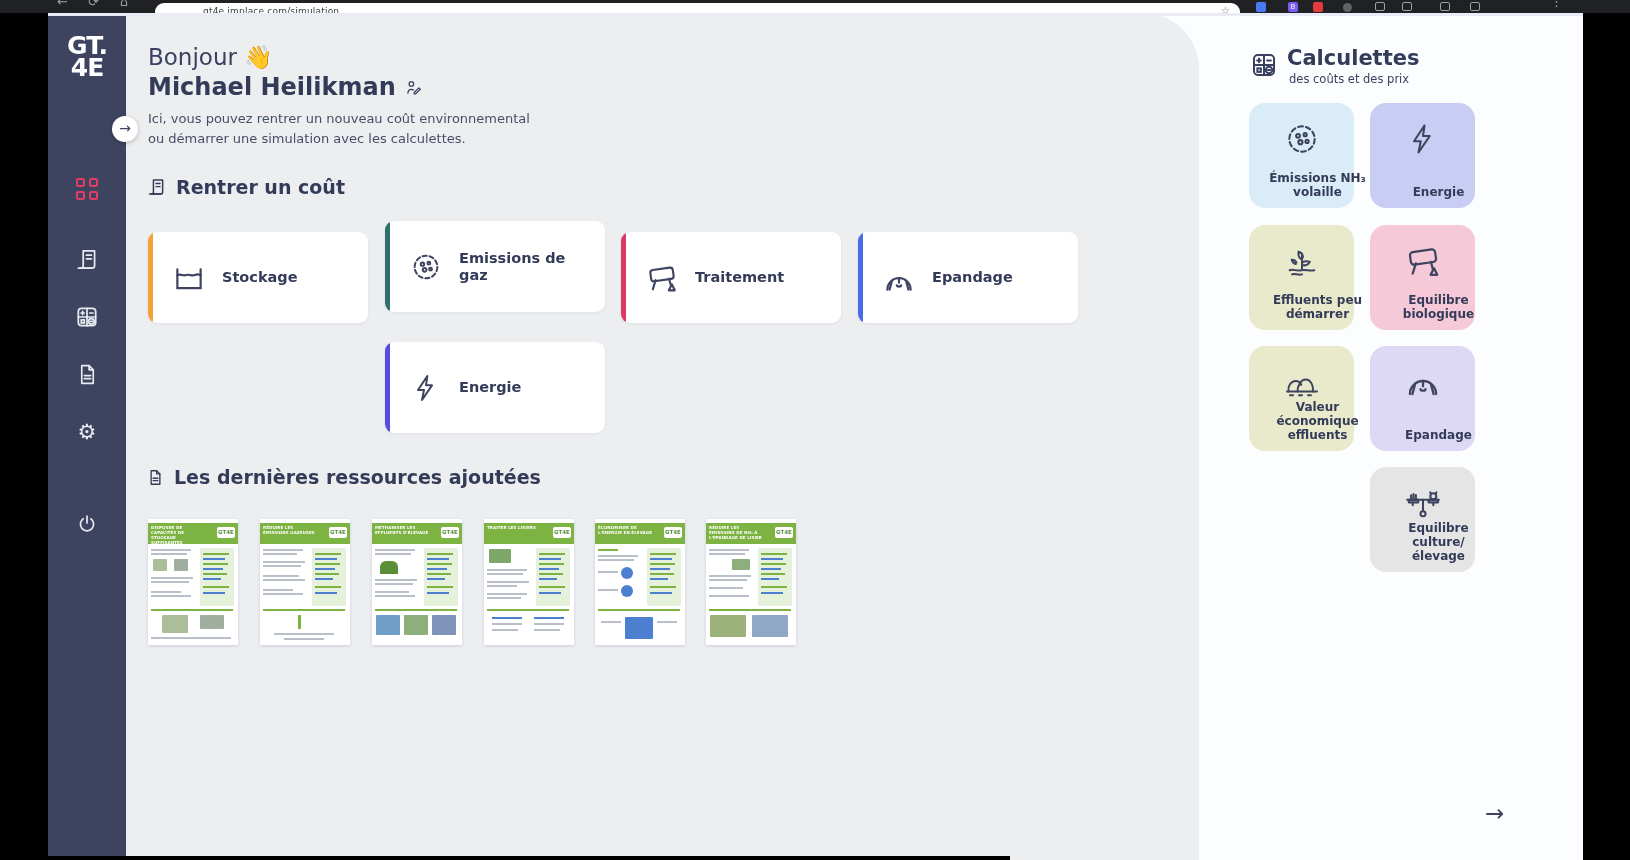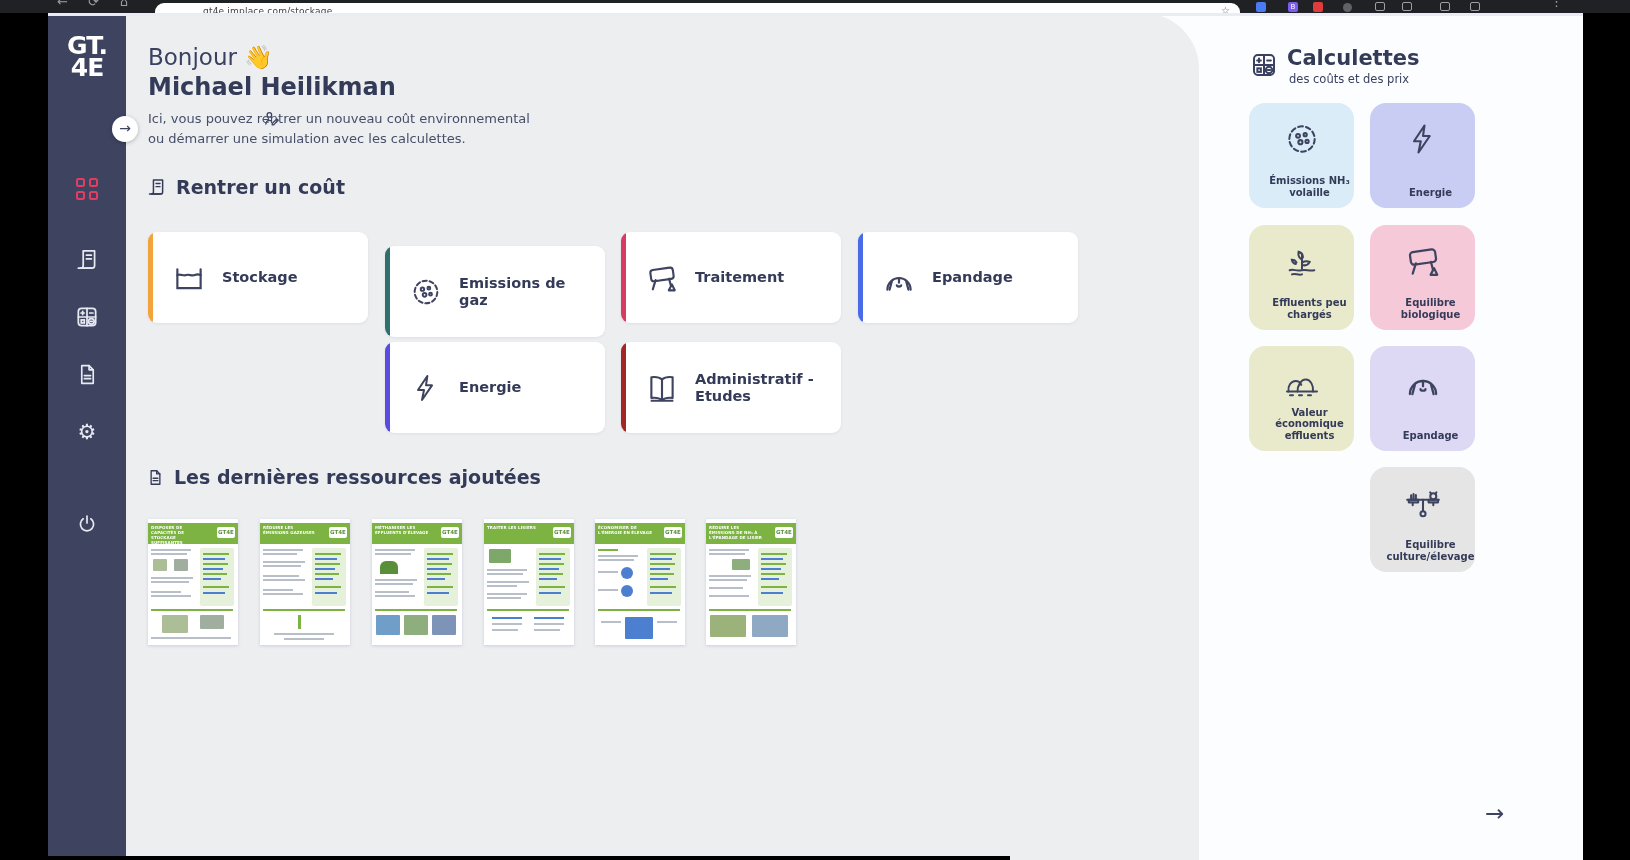--- a/index.html
+++ b/index.html
@@ -26,21 +26,21 @@
   .logo { position:absolute; left:0; top:22px; width:78px; text-align:center; color:#fff; font-weight:bold; font-size:25px; line-height:.88; letter-spacing:-1px; }
   .collapse-btn { position:absolute; left:64px; top:103px; width:26px; height:26px; border-radius:50%; background:#fff; box-shadow:0 1px 4px rgba(0,0,0,.25); z-index:6; text-align:center; line-height:25px; font-size:14px; color:#3E4460; cursor:pointer; }
   .nav-ic { position:absolute; left:25px; width:28px; height:28px; display:flex; align-items:center; justify-content:center; cursor:pointer; }
   .grid-ic { display:grid; grid-template-columns:9px 9px; grid-gap:4px; }
   .grid-ic span { width:9px; height:9px; border:2.2px solid #E23D63; border-radius:2.5px; }
   .gear-glyph { color:#E8EAF2; font-size:21px; line-height:1; }
 
   
   .main-bg { position:absolute; left:78px; top:0; width:1073px; height:847px; background:#ECEEF0; border-top-right-radius:56px; }
   .greeting { position:absolute; left:100px; top:31px; font-size:23px; color:#3A4160; font-weight:500; }
-  .username { position:absolute; left:100px; top:60px; font-size:24px; font-weight:bold; color:#343b58; display:flex; align-items:center; gap:9px;flex-direction:column; }
+  .username { position:absolute; left:100px; top:60px; font-size:24px; font-weight:bold; color:#343b58; display:flex; align-items:center; gap:9px; }
   .intro { position:absolute; left:100px; font-size:13px; color:#474e68; }
   .sec-head { position:absolute; display:flex; align-items:center; gap:9px; font-size:19px; font-weight:bold; color:#343b58; }
 
   .card { position:absolute; width:220px; height:91px; background:#fff; border-radius:9px; box-shadow:0 1px 3px rgba(60,70,110,.08); display:flex; align-items:center; overflow:hidden; cursor:pointer; }
   .card-bar { position:absolute; left:0; top:0; width:5px; height:100%; }
   .card-ic { margin-left:21px; flex:0 0 40px; display:flex; align-items:center; justify-content:center; }
   .card-label { margin-left:13px; font-size:14.5px; font-weight:bold; color:#343b58; width:125px; line-height:1.15; }
 
   
   .thumb { position:absolute; top:506px; width:90px; height:126px; background:#fff; box-shadow:0 1px 3px rgba(60,70,110,.18); overflow:hidden; cursor:pointer; }
@@ -53,34 +53,34 @@
   .t-bl { position:absolute; left:3px; height:1.5px; background:#4d7fd0; }
   .t-photo { position:absolute; background:#ABBE97; border-radius:1px; }
   .t-photo2 { position:absolute; background:#9fae9e; border-radius:1px; }
   .t-sec { position:absolute; left:3px; top:90px; width:82px; height:2px; background:#7cb342; }
 
   
   .calc-title { position:absolute; left:1239px; top:33px; font-size:21px; font-weight:800; color:#343b58; }
   .calc-sub { position:absolute; left:1241px; top:59px; font-size:11.5px; color:#3A4160; }
   .tile { position:absolute; width:105px; height:105px; border-radius:16px; cursor:pointer; }
   .tile-ic { position:absolute; left:0; top:17px; width:100%; display:flex; justify-content:center; }
-  .tile-label { position:absolute; left:12px; bottom:9px; width:97px; text-align:center; font-size:10px; font-weight:bold; color:#343b58; line-height:1.18; }
+  .tile-label { position:absolute; left:20px; bottom:9px; width:97px; text-align:center; font-size:12px; font-weight:bold; color:#343b58; line-height:1.18; }
   .next-arrow { position:absolute; left:1437px; top:787px; font-size:23px; color:#3E4460; cursor:pointer; }
 
   svg { display:block; }
 </style>
 </head>
 <body>
 
 <div class="browser-strip">
   <span class="bs-glyph" style="left:57px">←</span>
   <span class="bs-glyph" style="left:88px">⟳</span>
   <span class="bs-glyph" style="left:120px">⌂</span>
   <div class="url-pill">
-    <span class="url-text">gt4e.implace.com/stockage</span>
+    <span class="url-text">gt4e.implace.com/simulation</span>
     <span class="pill-star">☆</span>
   </div>
   <div class="ext-sq" style="left:1256px;background:#4a7bf5"></div>
   <div class="ext-sq" style="left:1288px;background:#7a5cf0">B</div>
   <div class="ext-sq" style="left:1313px;background:#e23b3b"></div>
   <div class="bs-dot" style="left:1343px"></div>
   <div class="bs-ic" style="left:1375px"></div>
   <div class="bs-ic" style="left:1402px"></div>
   <div class="bs-ic" style="left:1440px"></div>
   <div class="bs-ic" style="left:1470px"></div>
@@ -170,21 +170,21 @@
   <div class="card" style="left:100px;top:219px">
     <div class="card-bar" style="background: rgb(242, 163, 60);"></div>
     <div class="card-ic">
       <svg width="36" height="32" viewBox="0 0 24 22" fill="none" stroke="#3E4460" stroke-width="1.5" stroke-linecap="round">
         <path d="M4 5v13h16V5"></path>
           <path d="M4 9c2-1.3 4 .9 6 0s4 .9 6 0 3-.4 4 0"></path>
       </svg>
     </div>
     <div class="card-label">Stockage</div>
   </div>
-  <div class="card" style="left:337px;top:233px">
+  <div class="card" style="left:337px;top:208px">
     <div class="card-bar" style="background: rgb(47, 111, 108);"></div>
     <div class="card-ic">
       <svg width="34" height="34" viewBox="0 0 24 24" fill="none" stroke="#3E4460" stroke-width="1.4" stroke-linecap="round">
         <circle cx="12" cy="12" r="8" stroke-dasharray="3 2"></circle>
         <circle cx="9.5" cy="10" r="1.2"></circle>
           <circle cx="14" cy="9.3" r="1"></circle>
           <circle cx="11" cy="14" r="1.3"></circle>
           <circle cx="15.2" cy="13.5" r="1"></circle>
       </svg>
     </div>
@@ -214,31 +214,20 @@
   </div>
 
   <div class="card" style="left:337px;top:329px">
     <div class="card-bar" style="background: rgb(90, 75, 224);"></div>
     <div class="card-ic">
       <svg width="32" height="34" viewBox="0 0 24 24" fill="none" stroke="#3E4460" stroke-width="1.5" stroke-linejoin="round">
         <path d="M13 3 6 13.5h4.5L9 21l7.5-11H12z"></path>
       </svg>
     </div>
     <div class="card-label">Energie</div>
-  </div>
-  <div class="card" style="left:573px;top:329px">
-    <div class="card-bar" style="background: rgb(163, 38, 38);"></div>
-    <div class="card-ic">
-      <svg width="34" height="34" viewBox="0 0 24 24" fill="none" stroke="#3E4460" stroke-width="1.5" stroke-linejoin="round">
-        <path d="M12 6c-1.8-1.6-4.5-2-7.5-1.6V19c3-.4 5.7 0 7.5 1.6 1.8-1.6 4.5-2 7.5-1.6V4.4C16.5 4 13.8 4.4 12 6z"></path>
-        <path d="M12 6v14.6"></path>
-          <path d="M4 21h16"></path>
-      </svg>
-    </div>
-    <div class="card-label">Administratif - Etudes</div>
   </div>
 
   <div class="sec-head" style="left:98px;top:453px">
     <svg width="19" height="21" viewBox="0 0 24 24" fill="none" stroke="#343b58" stroke-width="1.7" stroke-linecap="round" stroke-linejoin="round">
       <path d="M6.5 3.5h7l4 4v13h-11v-17z"></path>
         <path d="M13.5 3.5v4h4"></path>
         <path d="M9 13h6M9 16h6"></path>
     </svg>
     <span>Les dernières ressources ajoutées</span>
   </div>
@@ -445,21 +434,21 @@
     <div class="tile-ic">
       <svg width="40" height="38" viewBox="0 0 26 24" fill="none" stroke="#3E4460" stroke-width="1.3" stroke-linecap="round">
         <path d="M13 17V8"></path>
         <path d="M13 11c-1.8-.8-2.6-2.8-2.2-5 1.7.4 2.8 1.9 2.8 3.8"></path>
         <path d="M13 13c1.7-1 3.5-1.1 5-.4-.8 1.7-2.8 2.6-5 2"></path>
         <path d="M9 14c-1.3-.3-2.3-1.3-2.6-2.8 1.4 0 2.5.7 3 1.8"></path>
         <path d="M5 18c2.3-1.1 4.3.9 7.5 0s5.2.9 8.5 0"></path>
         <path d="M6.5 20.7c2-1 4 .8 6.5 0"></path>
       </svg>
     </div>
-    <div class="tile-label">Effluents peu chargés</div>
+    <div class="tile-label">Effluents peu démarrer</div>
   </div>
   <div class="tile" style="left: 1322px; top: 212px; background: rgb(246, 201, 217);">
     <div class="tile-ic">
       <svg width="44" height="38" viewBox="0 0 26 24" fill="none" stroke="#3E4460" stroke-width="1.4" stroke-linecap="round" stroke-linejoin="round">
         <rect x="5" y="5.5" width="16" height="8" rx="2" transform="rotate(-8 13 9.5)"></rect>
         <path d="M8.5 13.5 6.5 20M18 12.5l1.3 5"></path>
           <path d="M20 16.5l2 4.2h-4.2z"></path>
       </svg>
     </div>
     <div class="tile-label">Equilibre biologique</div>

